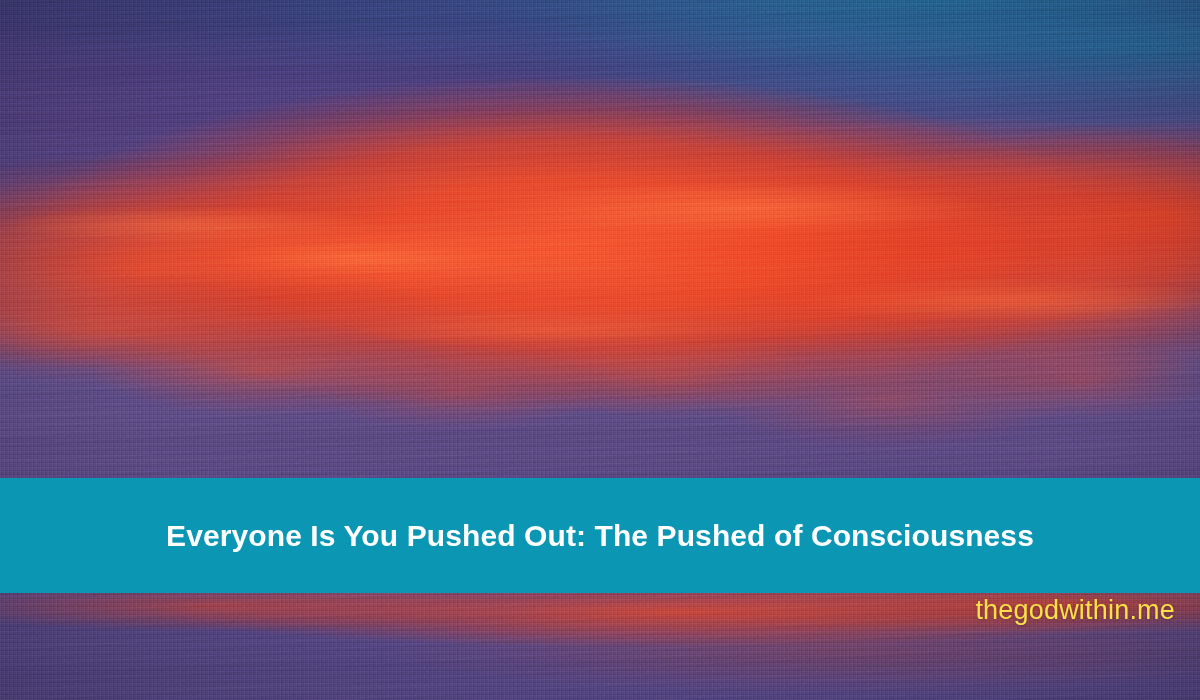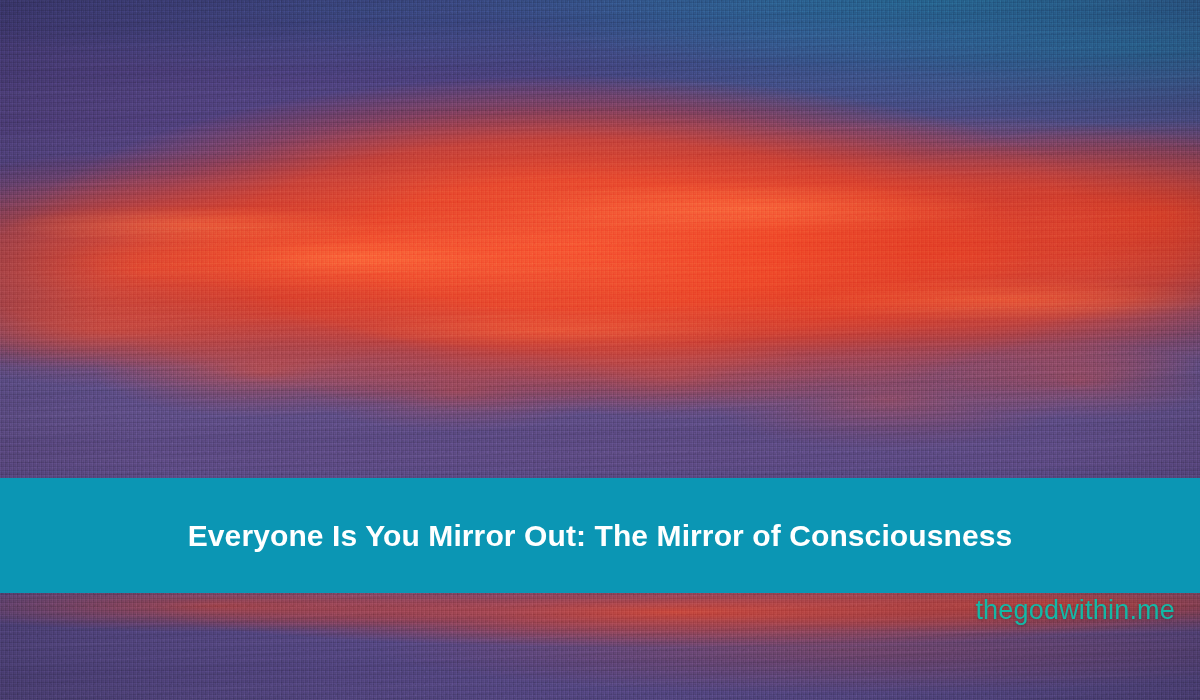--- a/index.html
+++ b/index.html
@@ -286,18 +286,18 @@
   <div class="paint-layer" id="bg-orange-feather"></div>
   <div class="paint-layer" id="bg-lower-violet"></div>
   <div class="paint-layer" id="bg-below-streak"></div>
   <div class="paint-layer" id="bg-striation2"></div>
   <div class="paint-layer" id="bg-striation"></div>
   <div class="paint-layer" id="bg-weave"></div>
   <div class="paint-layer" id="bg-grain"></div>
   <div class="paint-layer" id="bg-vignette"></div>
 
   <div id="title-banner" style="background: rgb(11, 150, 180);">
-    <div id="title-text" style="color: rgb(255, 255, 255);">Everyone Is You Mirror Out: The Mirror of Consciousness</div>
+    <div id="title-text" style="color: rgb(255, 255, 255);">Everyone Is You Pushed Out: The Pushed of Consciousness</div>
   </div>
 
-  <div id="site-url" style="color: #14b8a6;">thegodwithin.me</div>
+  <div id="site-url" style="color: #fde047;">thegodwithin.me</div>
 
 </div>
 
 </body></html>

